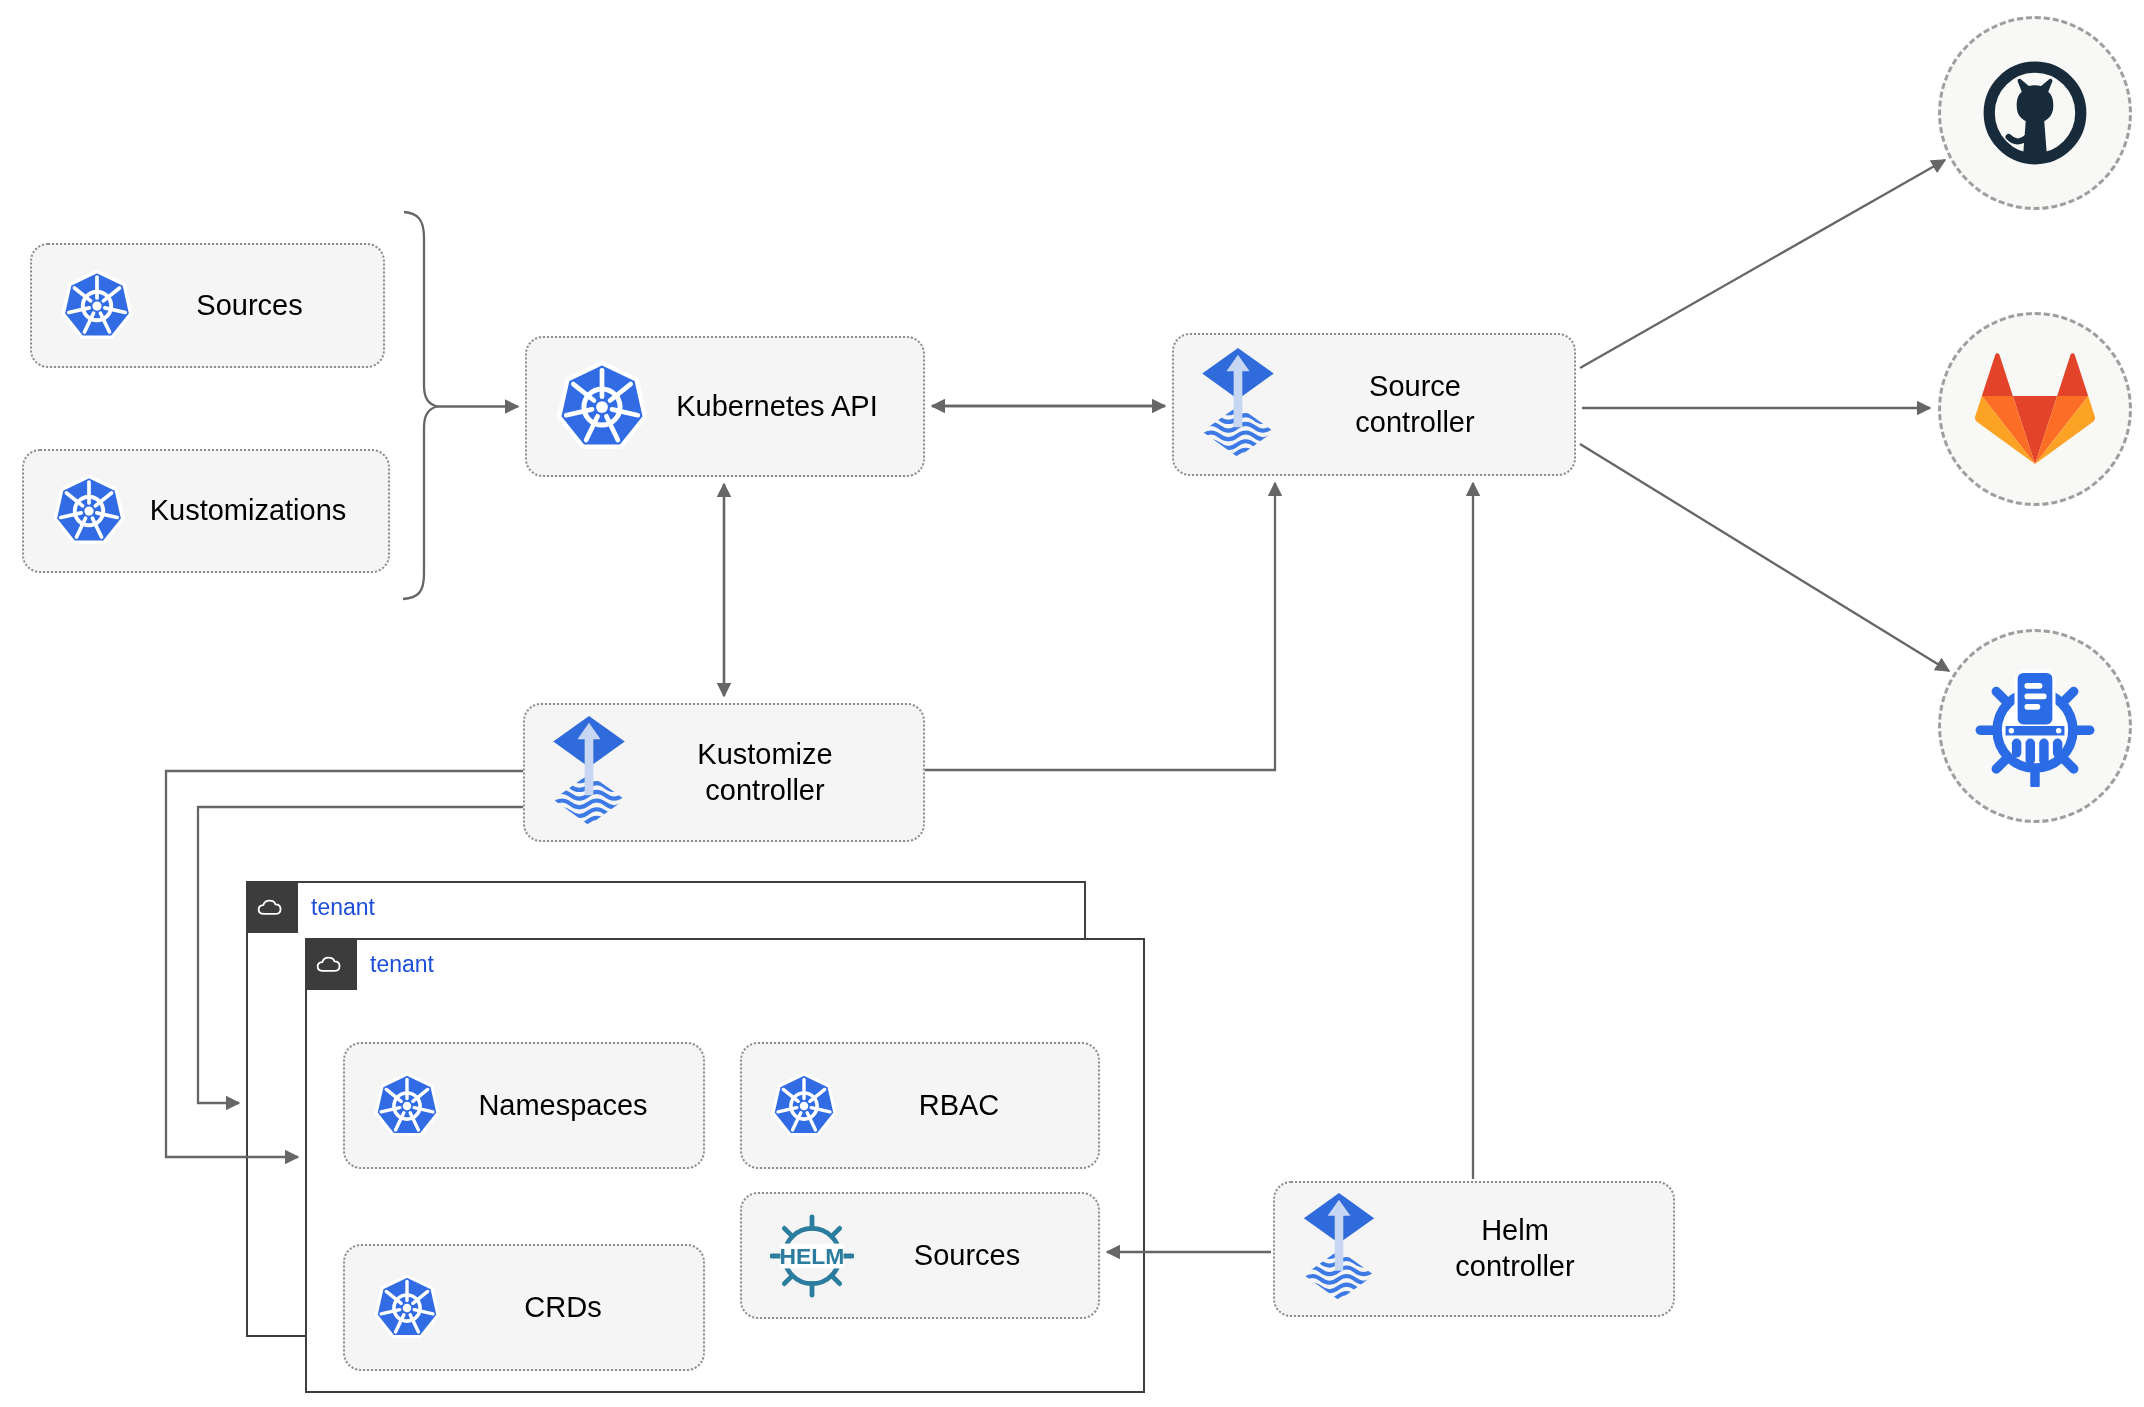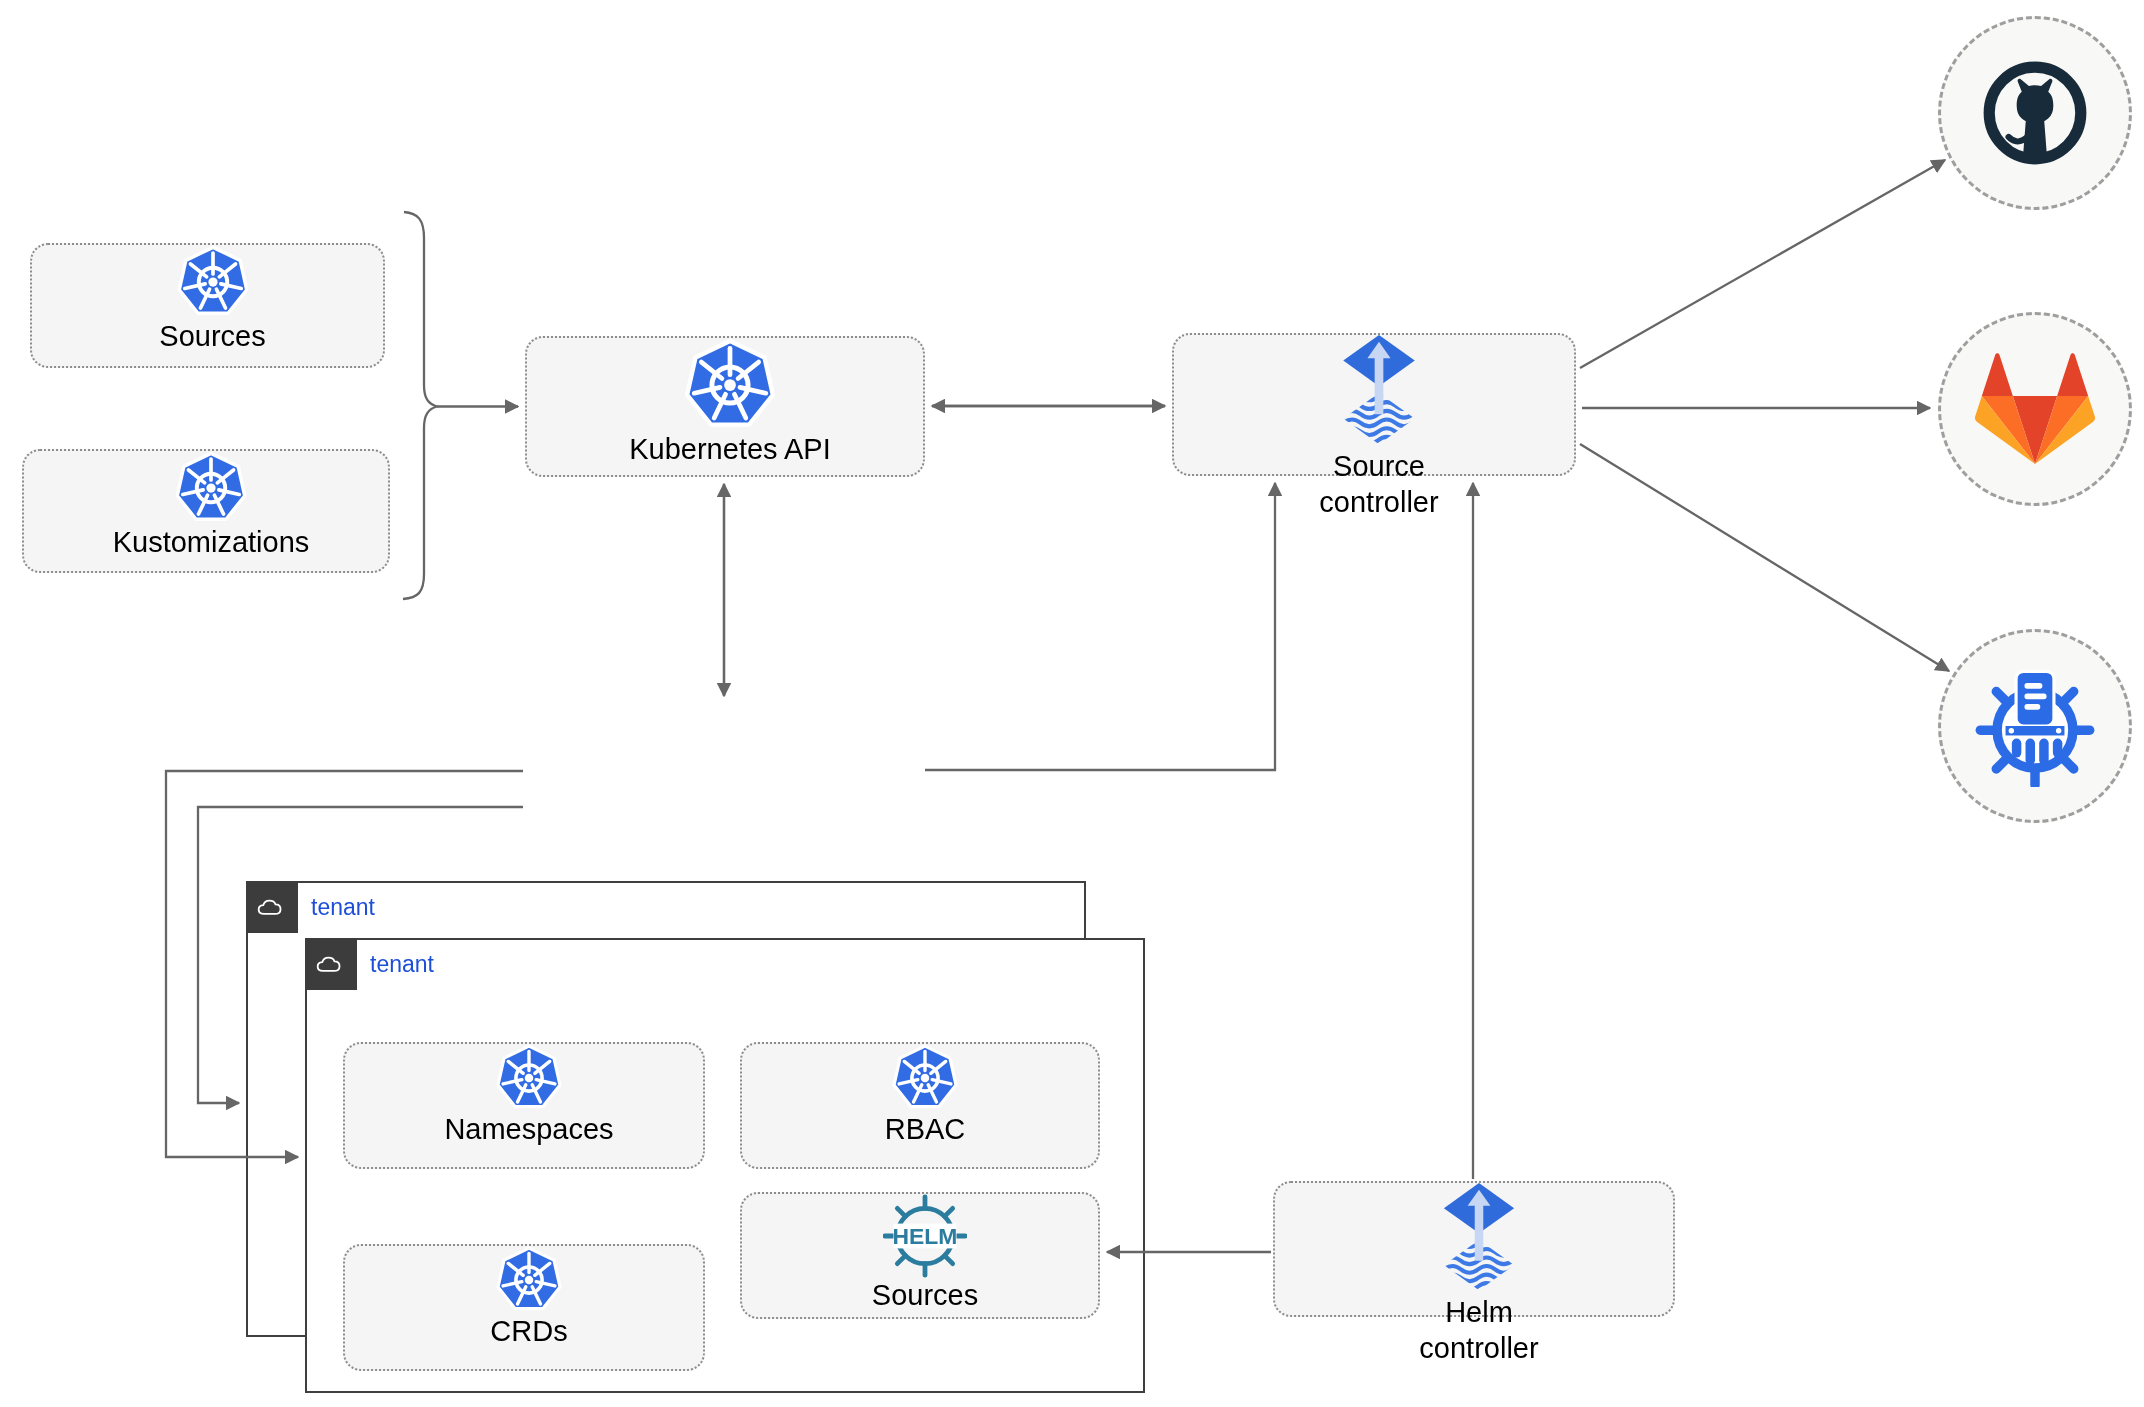--- a/index.html
+++ b/index.html
@@ -2,21 +2,21 @@
 <html><head>
 <meta charset="utf-8">
 <style>
   html,body{margin:0;padding:0;background:#ffffff;}
   .canvas{position:relative;width:2144px;height:1407px;background:#fff;
           font-family:"Liberation Sans",sans-serif;overflow:hidden;}
 
   
   .node{position:absolute;display:flex;align-items:center;box-sizing:border-box;
         background:#f5f5f5;border:2px dotted #8c8c8c;border-radius:18px;
-        padding:0 18px 0 28px;flex-direction:column;}
+        padding:0 18px 0 28px;}
   .node .icon{flex:0 0 auto;display:block;}
   .lbox{flex:1;display:flex;justify-content:center;}
   .label{text-align:center;font-size:29px;line-height:1.24;color:#000;}
   .label.narrow{max-width:185px;}
 
   
   .tenant{position:absolute;box-sizing:border-box;background:#fff;border:2px solid #3f3f3f;}
   .tenant .badge{position:absolute;left:-2px;top:-2px;width:52px;height:52px;background:#3c3c3c;
                  display:flex;align-items:center;justify-content:center;}
   .tenant .tlabel{position:absolute;left:63px;top:-2px;height:52px;display:flex;align-items:center;
@@ -187,20 +187,28 @@
 
   <div class="node" style="left:1172px;top:333px;width:404px;height:143px">
     <svg class="icon" width="72" height="114">
         <use href="#ic-flux"></use>
       </svg>
     <div class="lbox">
         <span class="label narrow">Source controller</span>
       </div>
   </div>
 
+  <div class="node" style="left:523px;top:703px;width:402px;height:139px">
+    <svg class="icon" width="72" height="114">
+        <use href="#ic-flux"></use>
+      </svg>
+    <div class="lbox">
+        <span class="label narrow">Kustomize controller</span>
+      </div>
+  </div>
 
   <div class="node" style="left:1273px;top:1181px;width:402px;height:136px">
     <svg class="icon" width="72" height="112">
         <use href="#ic-flux"></use>
       </svg>
     <div class="lbox">
         <span class="label narrow">Helm controller</span>
       </div>
   </div>
 

